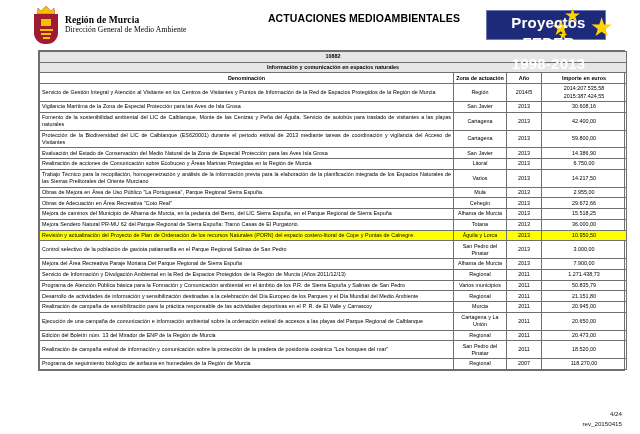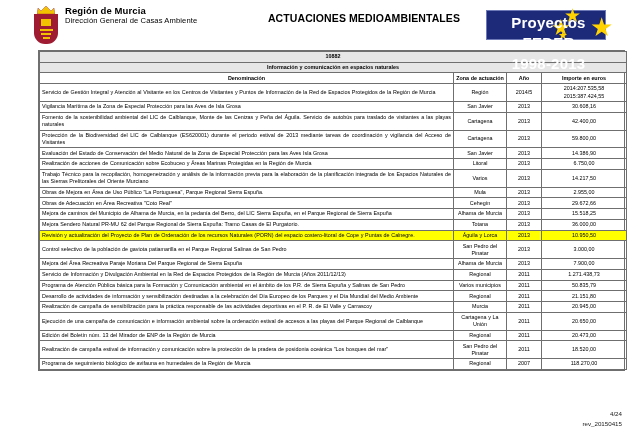--- a/index.html
+++ b/index.html
@@ -19,24 +19,25 @@
   
   .page-header {
     display: flex;
     align-items: flex-start;
     padding: 6px 12px 0 12px;
     height: 46px;
     box-sizing: border-box;
   }
   .brand {
     display: flex;
-    align-items: flex-start;
+    align-items: center;
     width: 230px;
     padding-left: 22px;
     box-sizing: border-box;
+    font-family: Liberation Serif, serif;
   }
   .coat {
     width: 24px;
     height: 38px;
     position: relative;
     margin-right: 7px;
     flex: none;
   }
   .coat .crown {
     position: absolute;
@@ -209,21 +210,21 @@
         <div class="castle"></div>
         <div class="crowns">
           <i></i>
             <i></i>
             <i></i>
         </div>
       </div>
     </div>
     <div class="brand-text">
       <div class="brand-title">Región de Murcia</div>
-      <div class="brand-sub">Dirección General de Casas Ambiente</div>
+      <div class="brand-sub">Dirección General de Medio Ambiente</div>
     </div>
   </div>
 
   <div class="doc-title">
     <div>ACTUACIONES MEDIOAMBIENTALES</div>
   </div>
 
   <div class="feder-logo">
     <span class="star s1">★</span>
     <span class="star s2">★</span>

